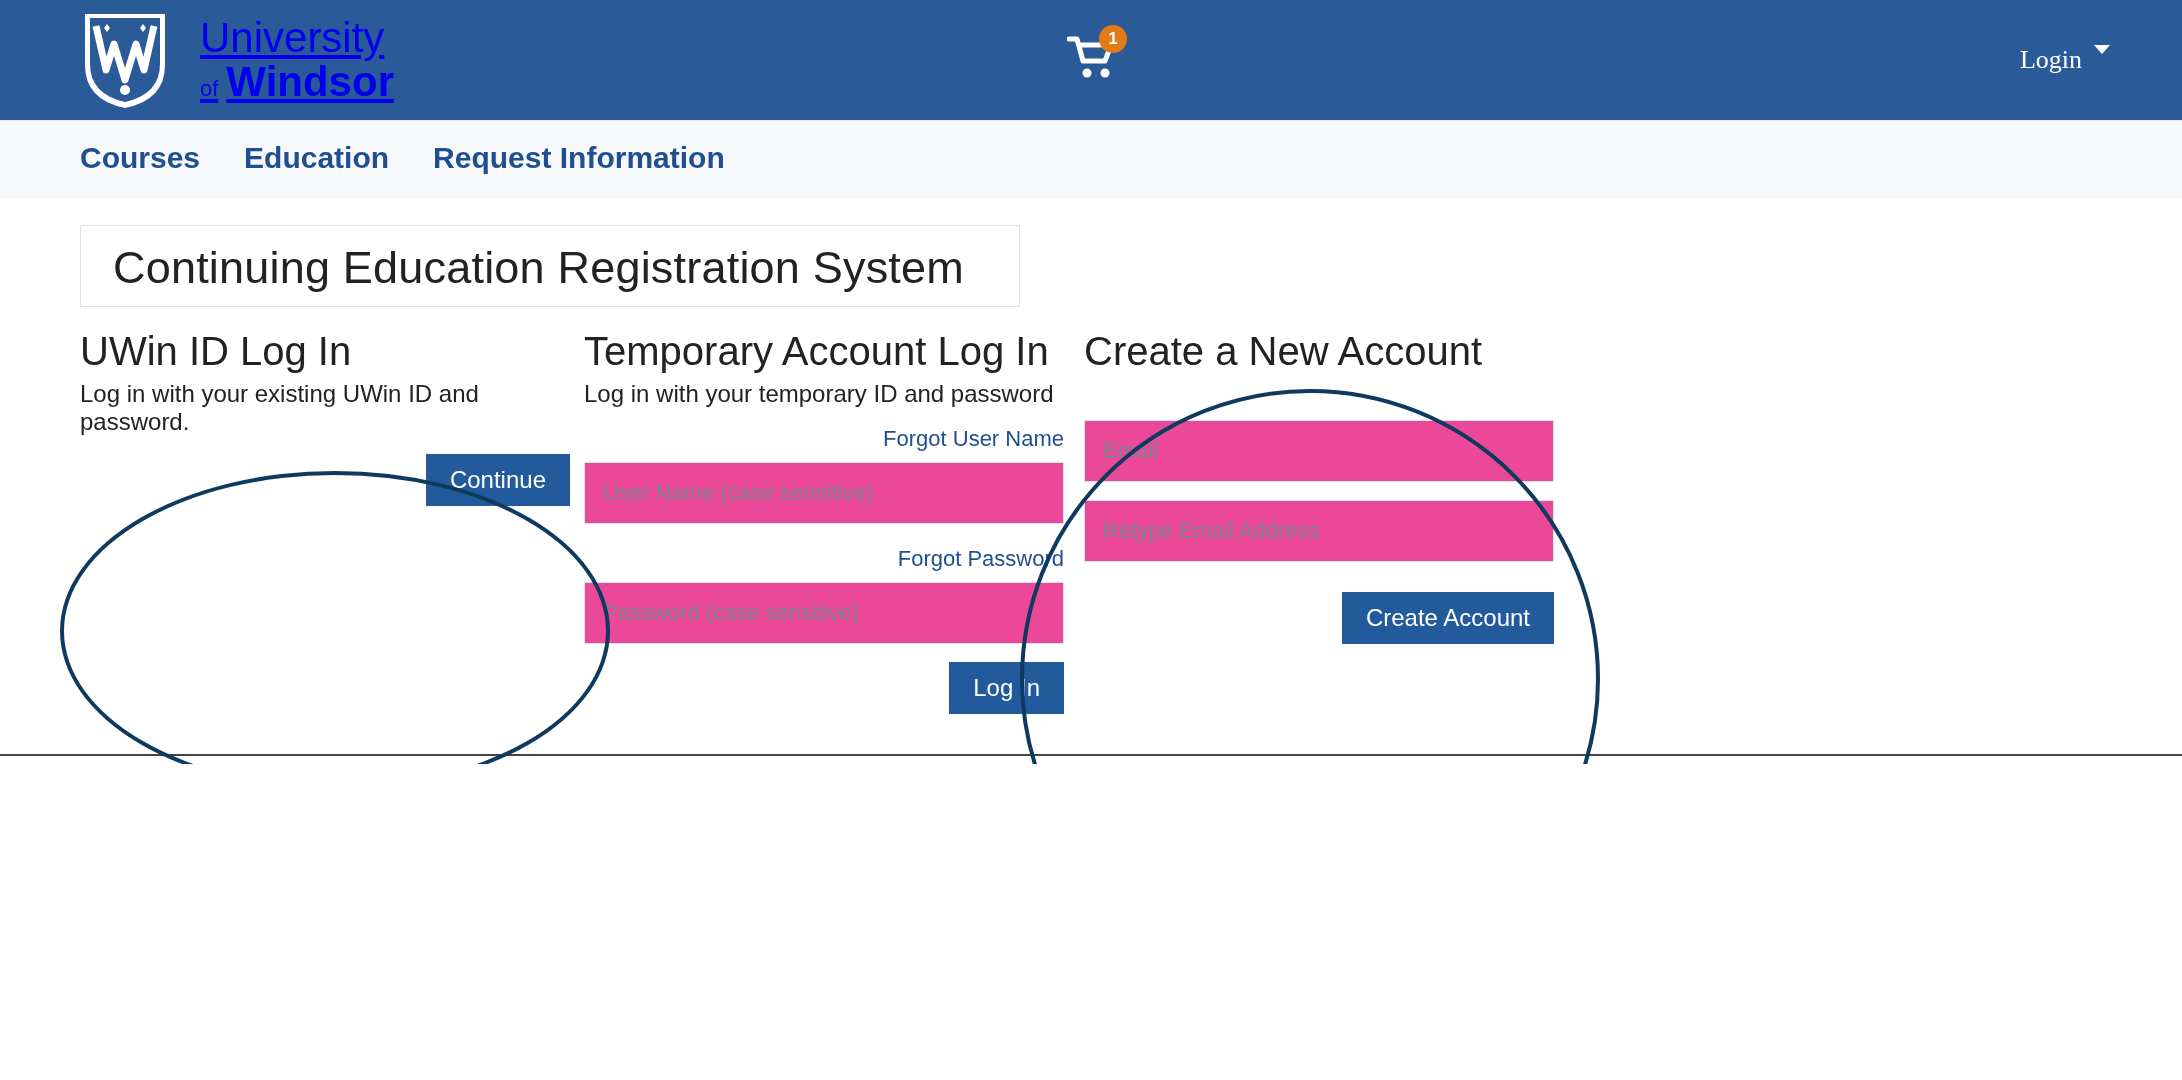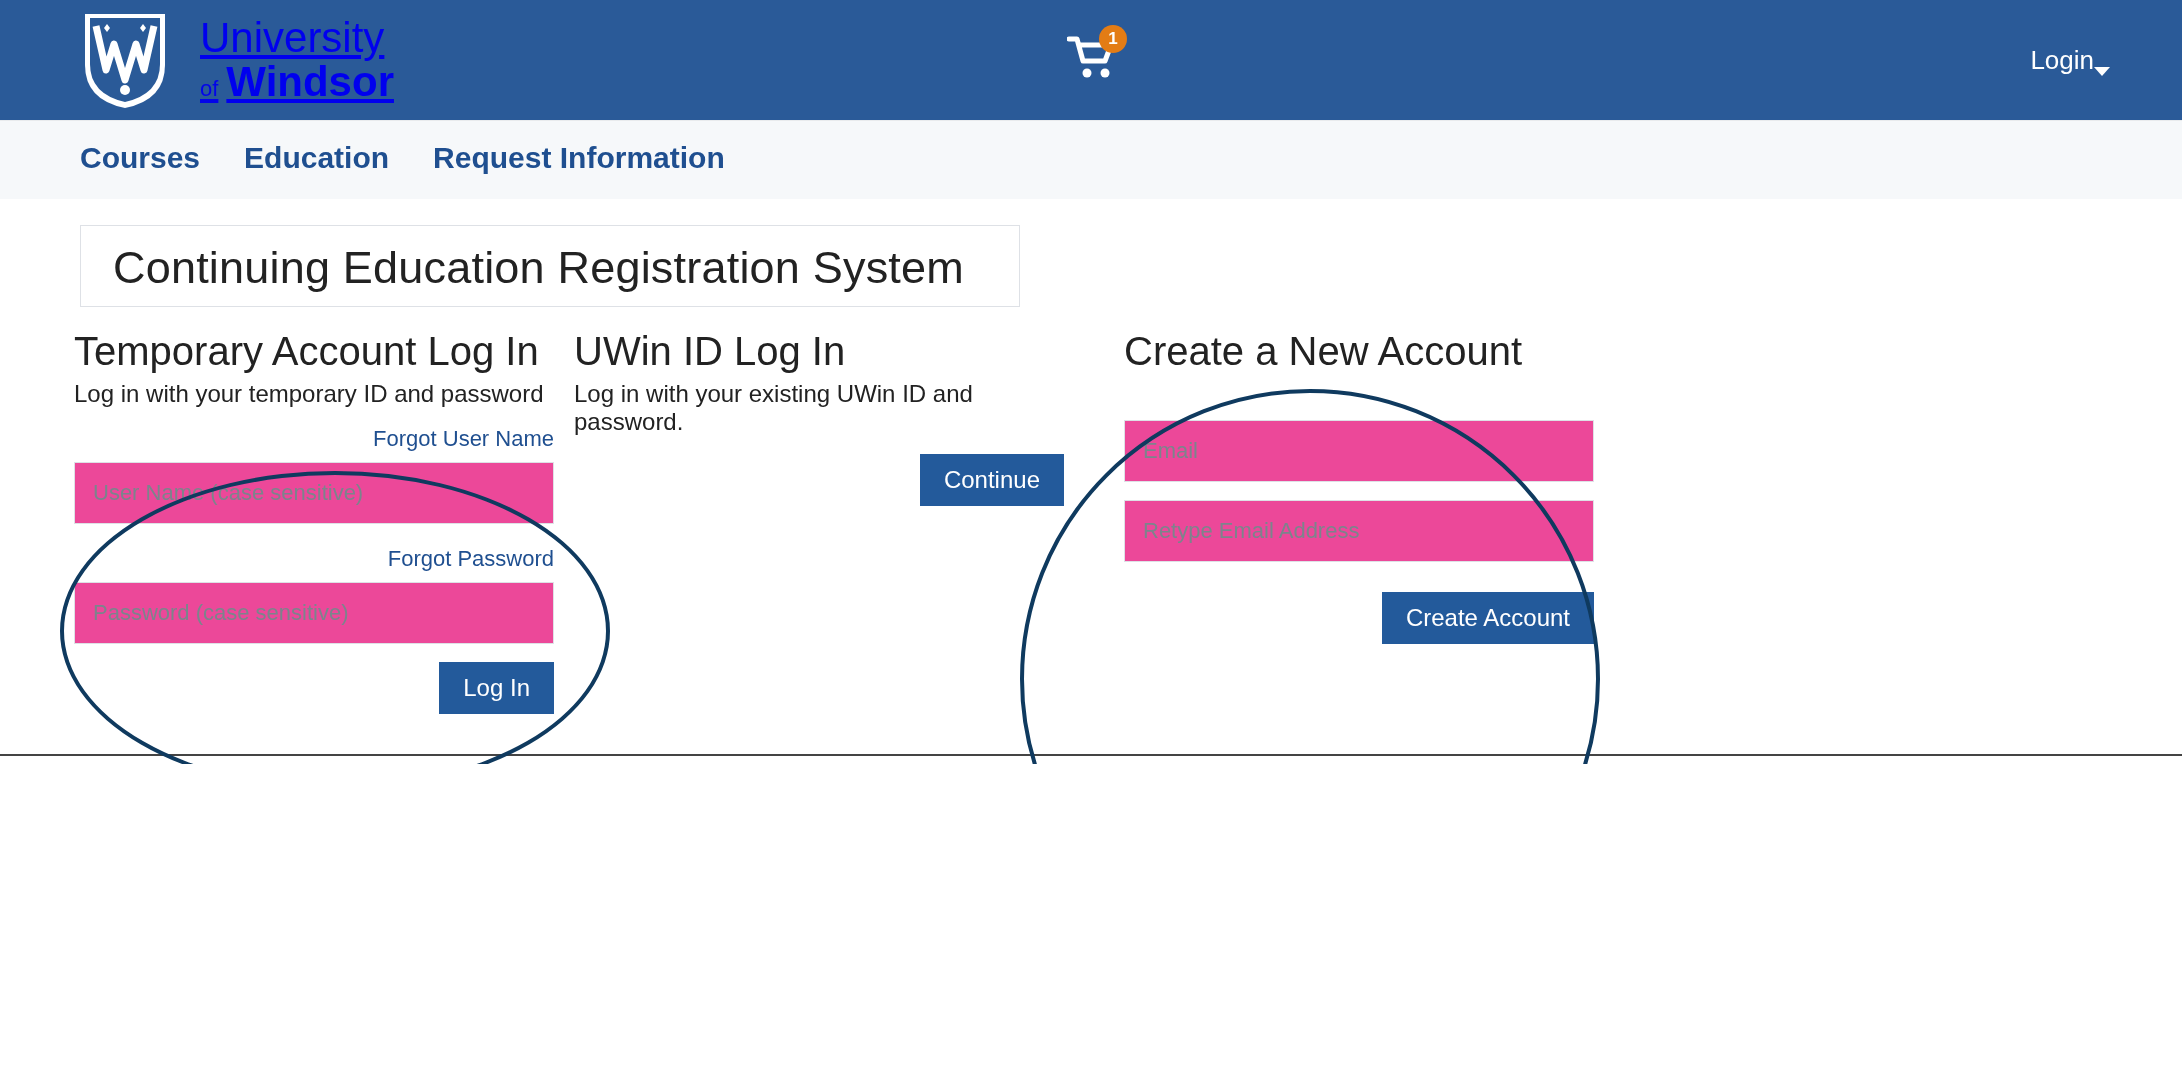--- a/index.html
+++ b/index.html
@@ -21,38 +21,38 @@
   .topbar{background:var(--blue);color:#fff;display:flex;align-items:center;min-height:120px;padding:0 72px 0 80px;position:relative;}
   .brand{display:flex;align-items:center;gap:30px;}
   .brand .shield{width:90px;height:100px;}
   .brand .wordmark{display:flex;flex-direction:column;line-height:1.05;}
   .brand .wordmark .l1{font-size:42px;font-weight:400;}
   .brand .wordmark .l2{font-size:42px;}
   .brand .wordmark .l2 .of{font-size:22px;opacity:.95;margin-right:8px;font-weight:400;}
   .brand .wordmark .l2 .windsor{font-weight:700;}
   .cart{position:absolute;left:50%;transform:translateX(-50%);top:35px;}
   .cart .badge{position:absolute;top:-10px;right:-12px;background:var(--orange);color:#fff;border-radius:50%;width:28px;height:28px;display:flex;align-items:center;justify-content:center;font-weight:700;font-size:17px;}
-  .login-dd{margin-left:auto;display:flex;align-items:flex-end;font-size:26px;color:#fff;cursor:pointer;}
+  .login-dd{margin-left:auto;display:flex;align-items:flex-start;gap:12px;font-size:26px;color:#fff;cursor:pointer;font-family:Liberation Serif, serif;}
   .login-dd .caret{width:0;height:0;border-left:8px solid transparent;border-right:8px solid transparent;border-top:9px solid #fff;}
 
   
   .secnav{background:var(--bg-light);border-top:1px solid rgba(0,0,0,.05);padding:20px 80px 24px;}
   .secnav ul{list-style:none;display:flex;gap:44px;margin:0;padding:0;}
   .secnav a{color:var(--link);font-weight:700;font-size:30px;text-decoration:none;}
 
   
   .content{padding:26px 80px 40px;position:relative;}
   .titlebox{border:1px solid var(--border);padding:16px 32px 12px;width:940px;margin-bottom:20px;}
   .titlebox h1{margin:0;font-weight:400;font-size:45px;letter-spacing:.2px;}
 
   .cols{display:flex;gap:20px;}
   .col{flex:0 0 auto;}
   .col.c1{width:490px;}
   .col.c2{width:480px;margin-left:-6px;}
-  .col.c3{width:470px;margin-left:40px;}
+  .col.c3{width:470px;}
 
   h2{font-weight:400;font-size:40px;margin:2px 0 6px;}
   .sub{font-size:24px;margin:0 0 18px;}
 
   .link-right{display:block;text-align:right;color:var(--link);font-size:22px;text-decoration:none;margin:6px 0 10px;}
 
   .input{width:100%;height:62px;border:1px solid var(--border);background:#ec4899;font-size:22px;padding:0 18px;color:#333;}
   .input::placeholder{color:var(--placeholder);}
 
   .btn{background:#235a9b;color:#fff;border:none;padding:12px 24px;font-size:24px;cursor:pointer;}
@@ -119,40 +119,40 @@
 </nav>
 
 <div class="content">
 
   <div class="titlebox">
     <h1>Continuing Education Registration System</h1>
   </div>
 
   <div class="cols">
 
+    <section class="col c1">
+      <h2>UWin ID Log In</h2>
+      <p class="sub">Log in with your existing UWin ID and password.</p>
+      <div class="right">
+        <button class="btn">Continue</button>
+      </div>
+    </section>
+
     <section class="col c2">
       <h2>Temporary Account Log In</h2>
       <p class="sub">Log in with your temporary ID and password</p>
 
       <a href="#" class="link-right">Forgot User Name</a>
       <input class="input" type="text" placeholder="User Name (case sensitive)" style="">
 
       <a href="#" class="link-right" style="margin-top:22px">Forgot Password</a>
       <input class="input" type="password" placeholder="Password (case sensitive)" style="">
 
       <div class="right" style="margin-top:18px">
         <button class="btn">Log In</button>
-      </div>
-    </section>
-
-    <section class="col c1">
-      <h2>UWin ID Log In</h2>
-      <p class="sub">Log in with your existing UWin ID and password.</p>
-      <div class="right">
-        <button class="btn">Continue</button>
       </div>
     </section>
 
     <section class="col c3">
       <h2>Create a New Account</h2>
       <div style="height:40px"></div>
       <div class="stack">
         <input class="input" type="email" placeholder="Email" style="">
         <span class="gap"></span>
         <input class="input" type="email" placeholder="Retype Email Address" style="">

